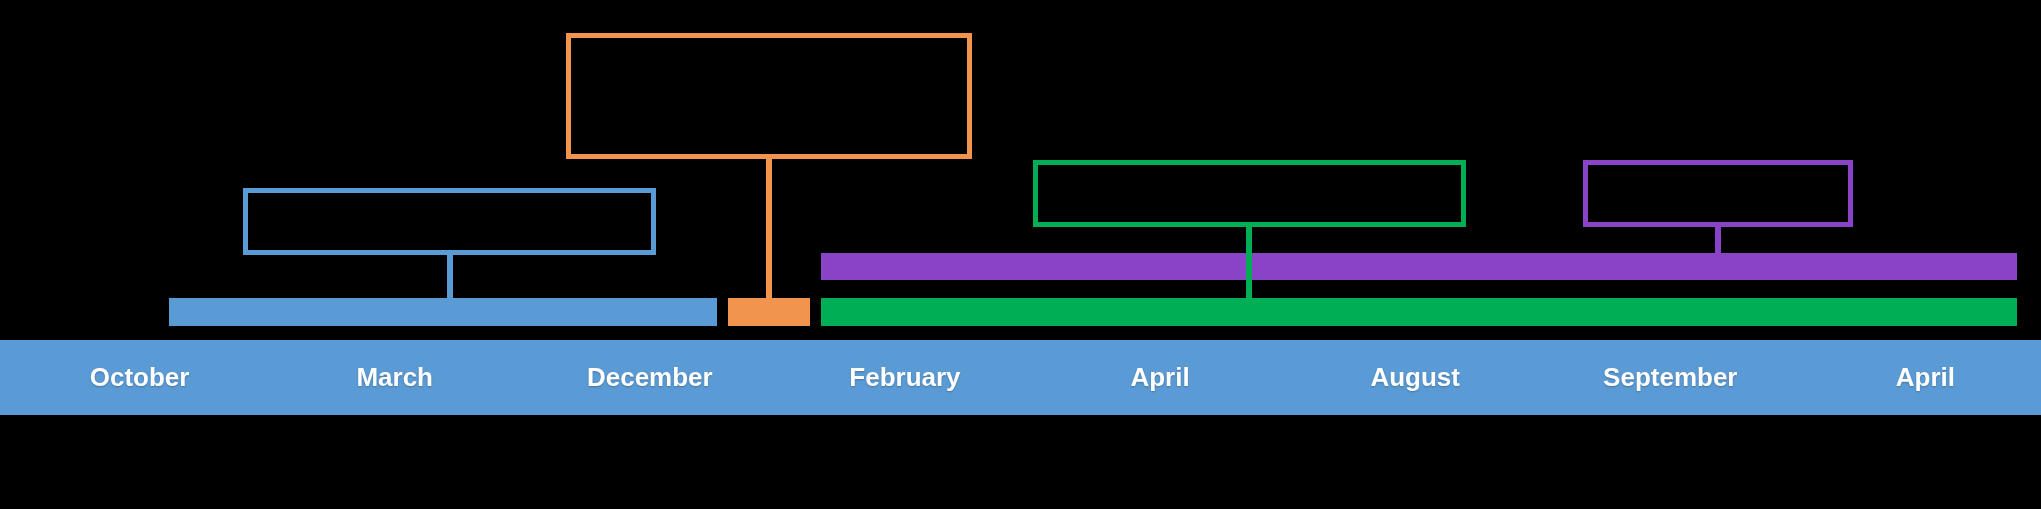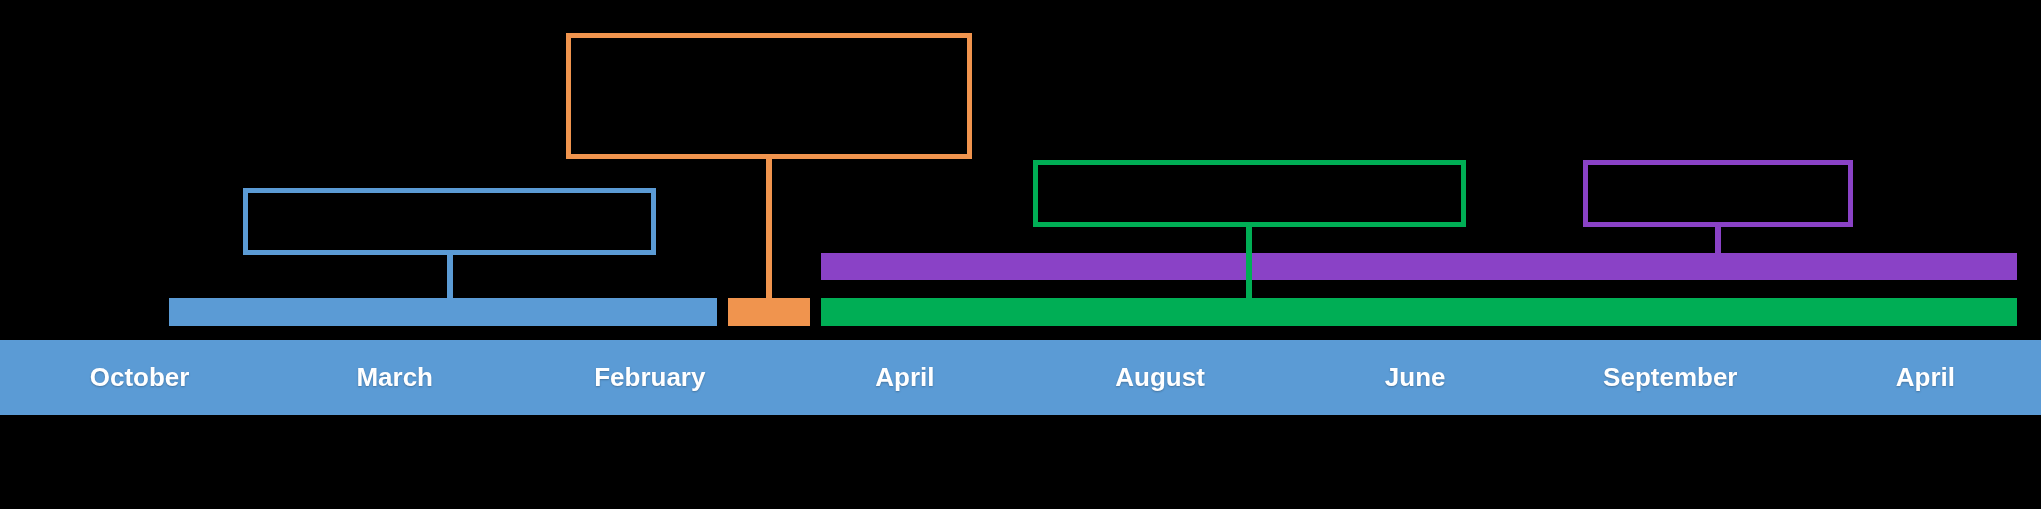--- a/index.html
+++ b/index.html
@@ -90,21 +90,21 @@
   <div class="bar bar-purple"></div>
   <div class="bar bar-blue"></div>
   <div class="bar bar-orange"></div>
   <div class="bar bar-green"></div>
 
   <div class="connector connector-green"></div>
 
   <div class="month-strip">
     <div class="month-cell">October</div>
     <div class="month-cell">March</div>
+    <div class="month-cell">December</div>
     <div class="month-cell">February</div>
     <div class="month-cell">April</div>
     <div class="month-cell">August</div>
-    <div class="month-cell">June</div>
     <div class="month-cell">September</div>
     <div class="month-cell">April</div>
   </div>
 
 </div>
 
 </body></html>

